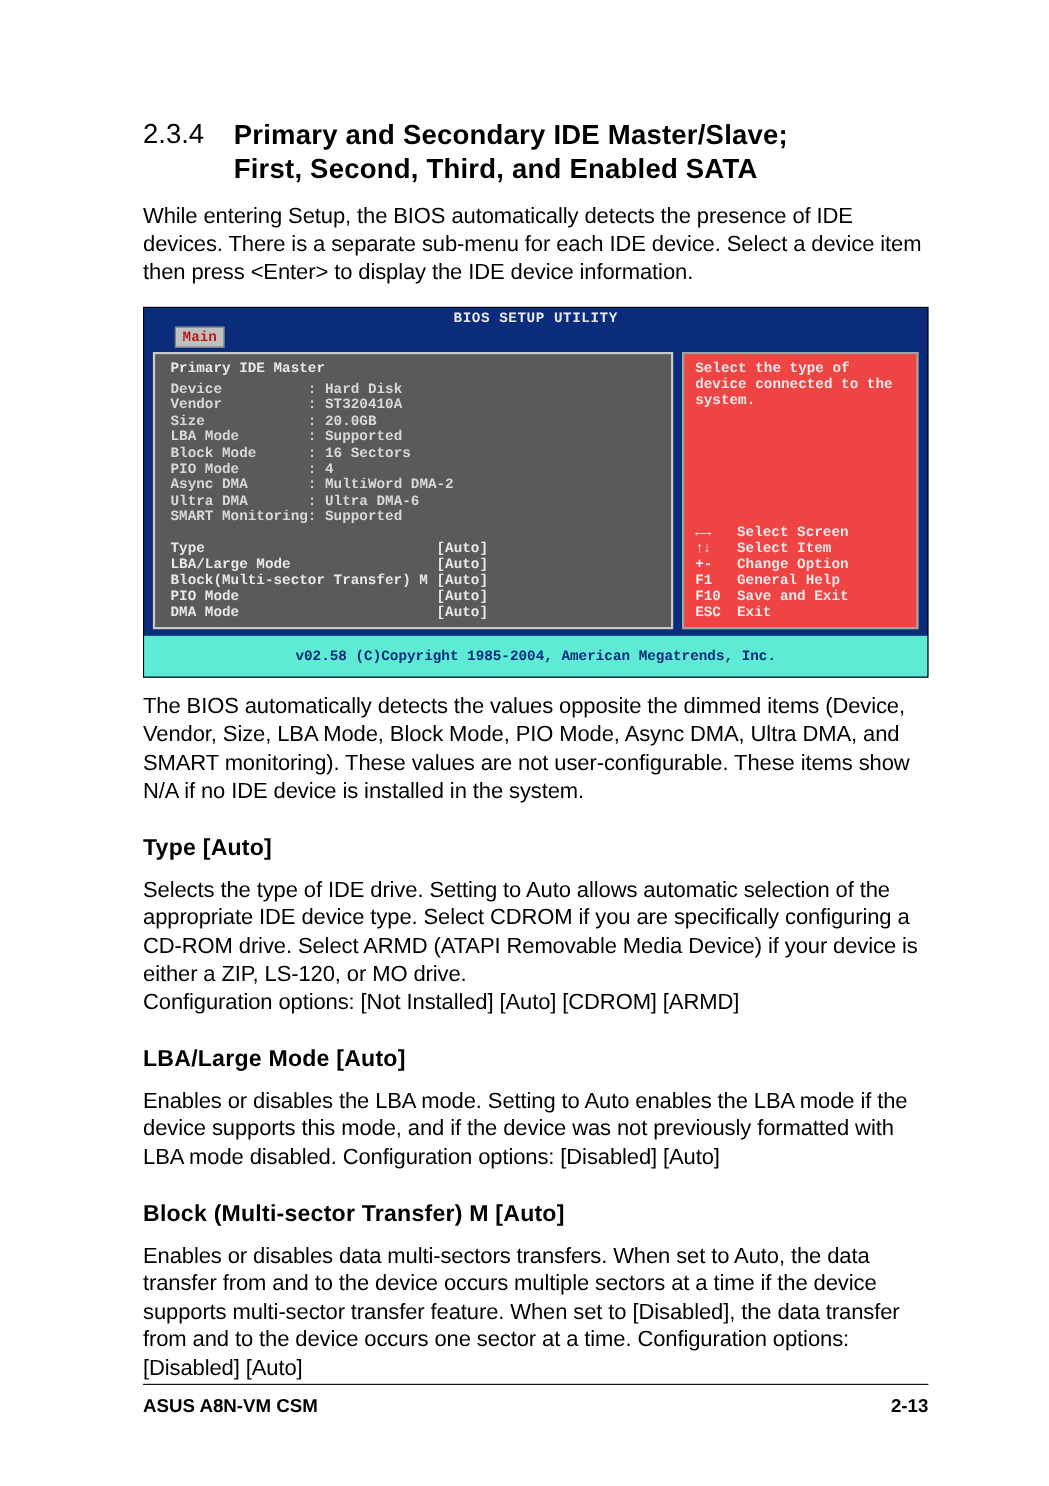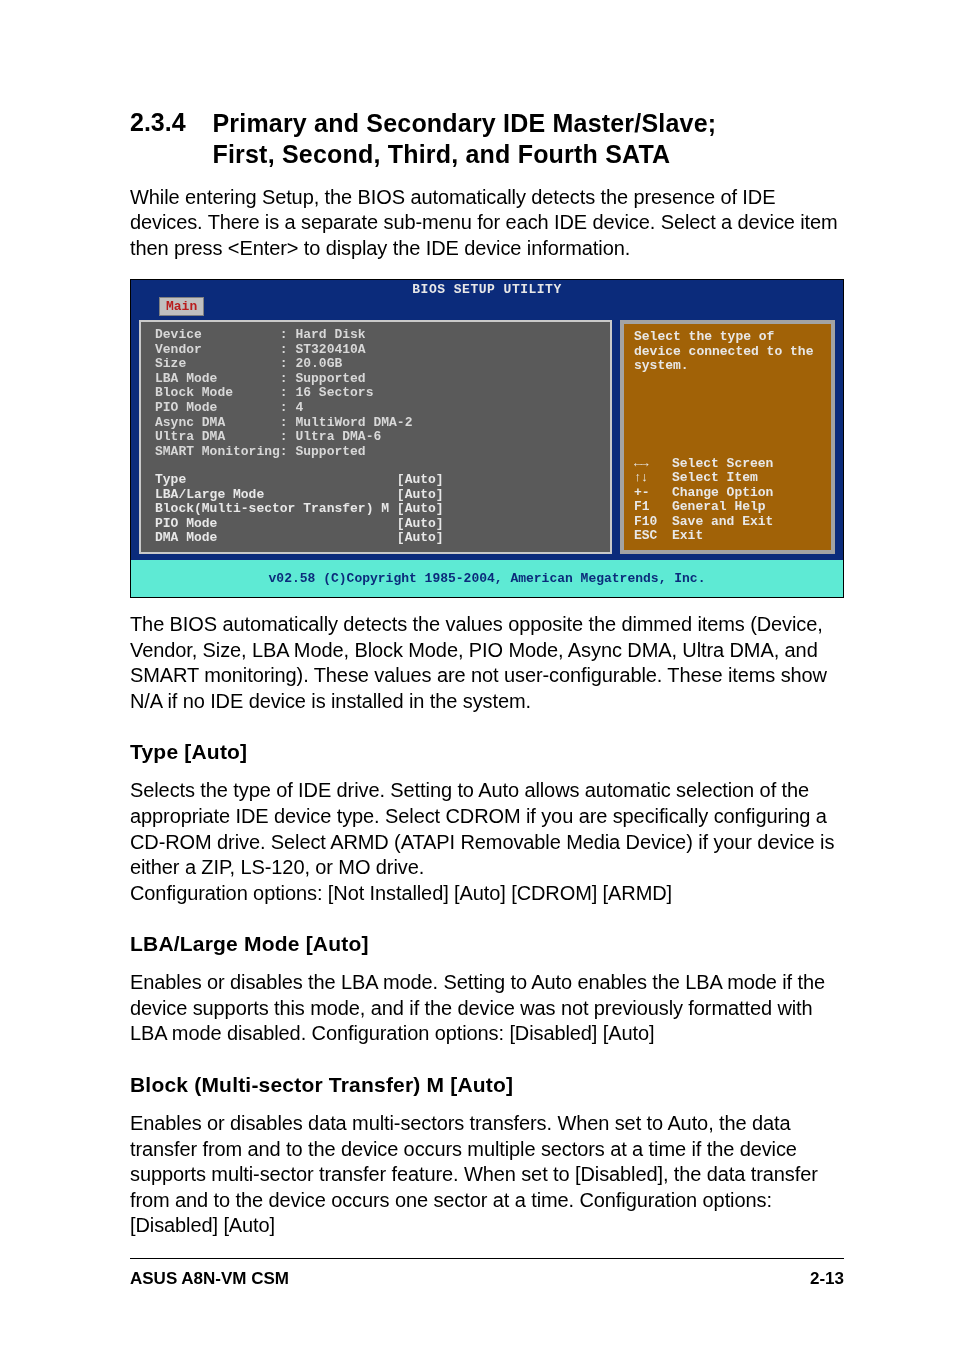--- a/index.html
+++ b/index.html
@@ -7,21 +7,21 @@
       background: #fff;
       width: 954px;
       height: 1351px;
       font-family: Arial, Helvetica, sans-serif;
       color: #000;
       position: relative;
       padding: 108px 110px 0 130px;
     }
     .section-num {
       font-family: Arial, Helvetica, sans-serif;
-      font-weight: bold;
+      font-weight: normal;
       font-size: 25px;
       display: inline-block;
       width: 78px;
       vertical-align: top;
     }
     .section-title {
       font-family: Arial, Helvetica, sans-serif;
       font-weight: bold;
       font-size: 25px;
       display: inline-block;
@@ -66,22 +66,22 @@
     }
     .bios-left {
       flex: 1;
       border: 2px solid #c9c9c9;
       background: #5a5a5a;
       padding: 6px 14px;
       line-height: 1.12;
     }
     .bios-right {
       width: 215px;
-      border: 4px solid #a3a3a3;
-      background: #a16207;
+      border: 2px solid #a3a3a3;
+      background: #ef4444;
       padding: 6px 10px;
       display: flex;
       flex-direction: column;
       font-weight: bold;
     }
     .bios-right-help {
       flex: 1;
       line-height: 1.12;
     }
     .bios-right-nav {
@@ -121,33 +121,34 @@
     .bios-left .bold { font-weight: bold; }
     .bios-left .dim { color: #d8d8d8; }
   </style>
 </head>
 <body>
 
 <div>
   <span class="section-num">2.3.4</span>
   <span class="section-title">
     <span>Primary and Secondary IDE Master/Slave;</span><br>
-    <span>First, Second, Third, and Fourth SATA</span>
+    <span>First, Second, Third, and Enabled SATA</span>
   </span>
 </div>
 
 <p class="body-para">While entering Setup, the BIOS automatically detects the presence of IDE devices. There is a separate sub-menu for each IDE device. Select a device item then press &lt;Enter&gt; to display the IDE device information.</p>
 
 <div class="bios-box">
   <div class="bios-header">BIOS SETUP UTILITY</div>
   <div>
     <span class="bios-tab">Main</span>
   </div>
   <div class="bios-body">
     <div class="bios-left">
+      <div class="title-row">Primary IDE Master</div>
       <div class="row bold dim"><span class="bios-infopair">Device          : <span>Hard Disk</span></span></div>
       <div class="row bold dim"><span class="bios-infopair">Vendor          : <span>ST320410A</span></span></div>
       <div class="row bold dim"><span class="bios-infopair">Size            : <span>20.0GB</span></span></div>
       <div class="row bold dim"><span class="bios-infopair">LBA Mode        : <span>Supported</span></span></div>
       <div class="row bold dim"><span class="bios-infopair">Block Mode      : <span>16 Sectors</span></span></div>
       <div class="row bold dim"><span class="bios-infopair">PIO Mode        : <span>4</span></span></div>
       <div class="row bold dim"><span class="bios-infopair">Async DMA       : <span>MultiWord DMA-2</span></span></div>
       <div class="row bold dim"><span class="bios-infopair">Ultra DMA       : <span>Ultra DMA-6</span></span></div>
       <div class="row bold dim"><span class="bios-infopair">SMART Monitoring: <span>Supported</span></span></div>
       <div class="gap"></div>

